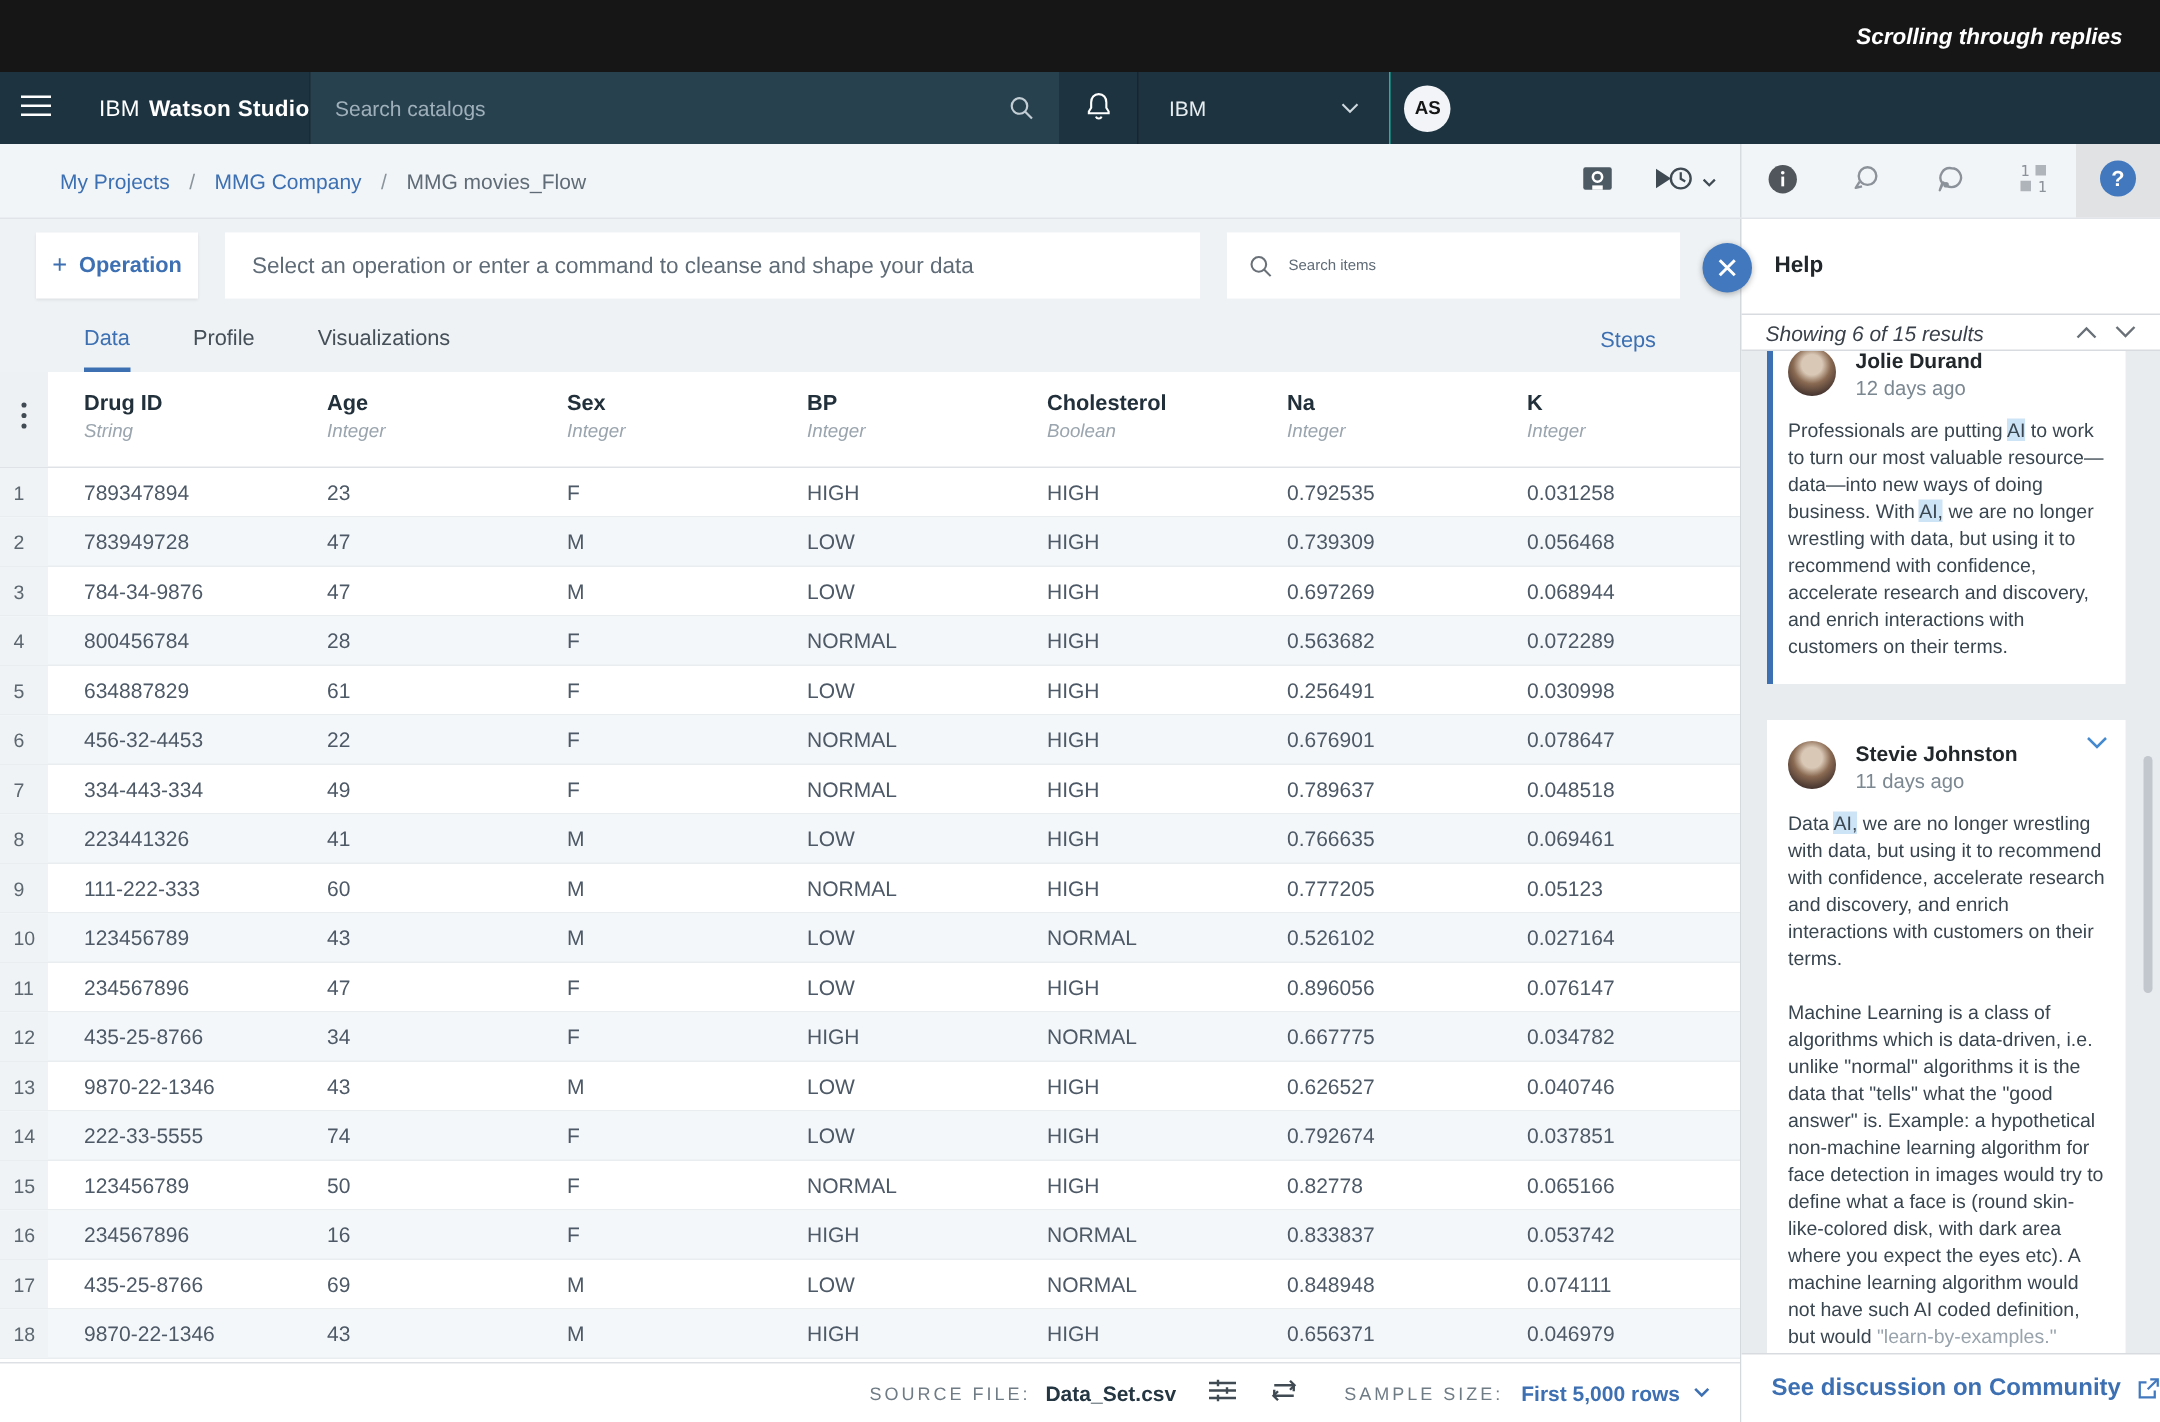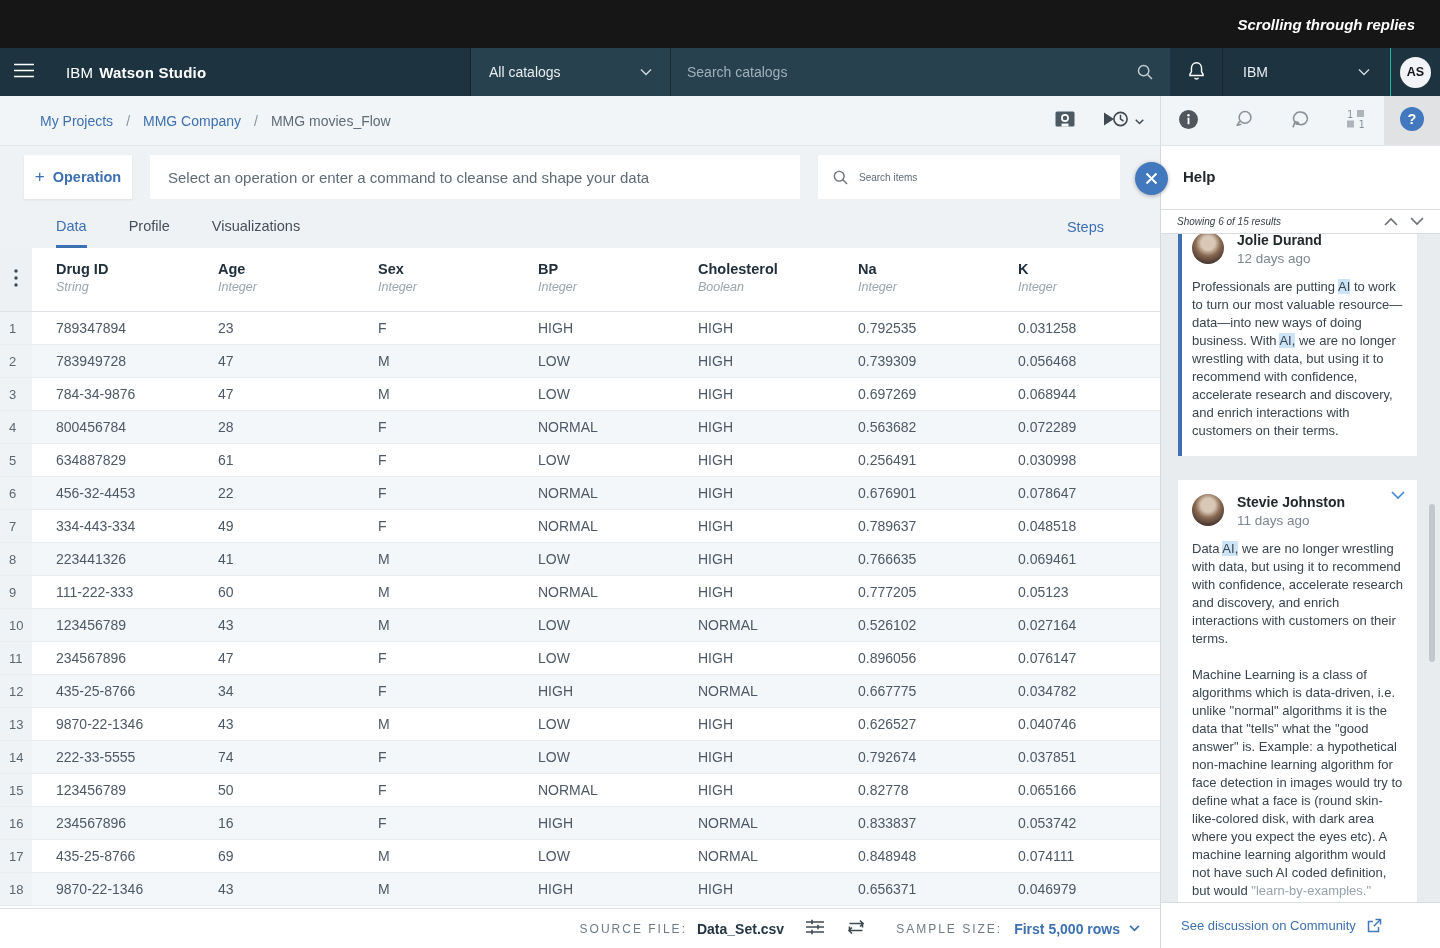--- a/index.html
+++ b/index.html
@@ -81,39 +81,39 @@
   .ficon{background:none;border:none;cursor:pointer;display:flex;align-items:center;color:#3f4a52;margin-left:22px;}
   .sample-label{margin-left:30px;}
   .rows-select{margin-left:12px;display:flex;align-items:center;gap:9px;color:var(--accent);font-size:14px;font-weight:700;background:none;border:none;cursor:pointer;font-family:inherit;}
 
   
   .panel{width:280px;border-left:1px solid #d4d9de;background:#fff;display:flex;flex-direction:column;min-height:0;}
   .ptabs{height:64px;display:flex;align-items:stretch;padding-left:16px;gap:36px;border-bottom:1px solid #d8dce0;flex:none;}
   .ptab{display:flex;align-items:center;font-size:15px;font-weight:700;color:#21272a;border-bottom:3px solid transparent;padding:0 6px;cursor:pointer;}
   .ptab.active{color:var(--accent);border-color:var(--accent);}
   .results{height:24px;display:flex;align-items:center;padding:0 16px;border-bottom:1px solid #d8dce0;flex:none;}
-  .results .txt{font-size:10px;font-style:italic;color:#394049;}
+  .results .txt{font-size:14px;font-style:italic;color:#394049;}
   .res-nav{margin-left:auto;display:flex;gap:12px;}
   .res-nav button{background:none;border:none;cursor:pointer;color:#697077;display:flex;align-items:center;}
   .comments{flex:1;background:#e9ecef;overflow:hidden;padding:0 23px 0 17px;position:relative;min-height:0;}
   .card{background:#fff;margin-bottom:24px;padding:14px 14px 16px;position:relative;cursor:pointer;}
   .card:first-child{margin-top:-16px;}
   .card.selected{border-left:4px solid var(--accent);padding-left:10px;}
   .chead{display:flex;gap:13px;margin-bottom:12px;align-items:flex-start;}
   .cavatar{width:32px;height:32px;border-radius:50%;flex:none;background:radial-gradient(circle at 50% 35%,#d9c8b6 0 26%,#8a6a52 48%,#463530 78%,#2c2420 100%);}
   .cname{font-size:14px;font-weight:600;color:#21272a;line-height:16px;}
   .ctime{font-size:13.5px;color:#7b8791;margin-top:3px;}
   .card p{font-size:13px;line-height:18px;color:#39454f;margin:0 0 18px;}
   .card p:last-child{margin-bottom:0;}
   .hl{background:var(--highlight);}
   .muted{color:#98a3ac;}
   .collapse-chev{position:absolute;top:11px;right:12px;background:none;border:none;cursor:pointer;color:#4589ce;display:flex;}
   .scroll-thumb{position:absolute;right:5px;top:270px;width:6px;height:158px;border-radius:3px;background:#c1c7cd;cursor:grab;}
   .pfooter{height:46px;border-top:1px solid #d8dce0;background:#fff;display:flex;align-items:center;padding-left:20px;gap:10px;flex:none;}
-  .plink{color:var(--accent);font-size:13px;font-weight:400;text-decoration:none;cursor:pointer;}
+  .plink{color:var(--accent);font-size:16px;font-weight:700;text-decoration:none;cursor:pointer;}
 
   
   .close-fab{position:absolute;left:1135px;top:162px;width:33px;height:33px;border-radius:50%;background:var(--accent-strong);border:none;display:flex;align-items:center;justify-content:center;box-shadow:0 1px 4px rgba(0,0,0,.3);cursor:pointer;z-index:5;}
 </style>
 </head>
 <body>
 
 <div class="page">
 
   <div class="banner">
@@ -124,28 +124,20 @@
     <button class="hamburger">
       <span>
         <svg width="20" height="15" viewBox="0 0 20 15">
             <path d="M0 1.5h20M0 7.5h20M0 13.5h20" stroke="#fff" stroke-width="1.6"></path>
           </svg>
       </span>
     </button>
     <div class="prod">
       <span class="ibm">IBM</span>
       <span class="rest">Watson Studio</span>
-    </div>
-    <div class="catalogs">
-      <span>All catalogs</span>
-      <span style="color:#cfd8de;display:flex;">
-        <svg width="12" height="8" viewBox="0 0 12 8">
-            <path d="M1 1.5l5 5 5-5" fill="none" stroke="currentColor" stroke-width="1.4"></path>
-          </svg>
-      </span>
     </div>
     <div class="hdr-search">
       <input placeholder="Search catalogs" style="">
       <span style="color:#c2cdd4;display:flex;cursor:pointer;">
         <svg width="18" height="18" viewBox="0 0 16 16">
             <circle cx="6.8" cy="6.8" r="4.6" fill="none" stroke="currentColor" stroke-width="1.3"></circle>
             <line x1="10.2" y1="10.2" x2="14.2" y2="14.2" stroke="currentColor" stroke-width="1.3"></line>
           </svg>
       </span>
     </div>

